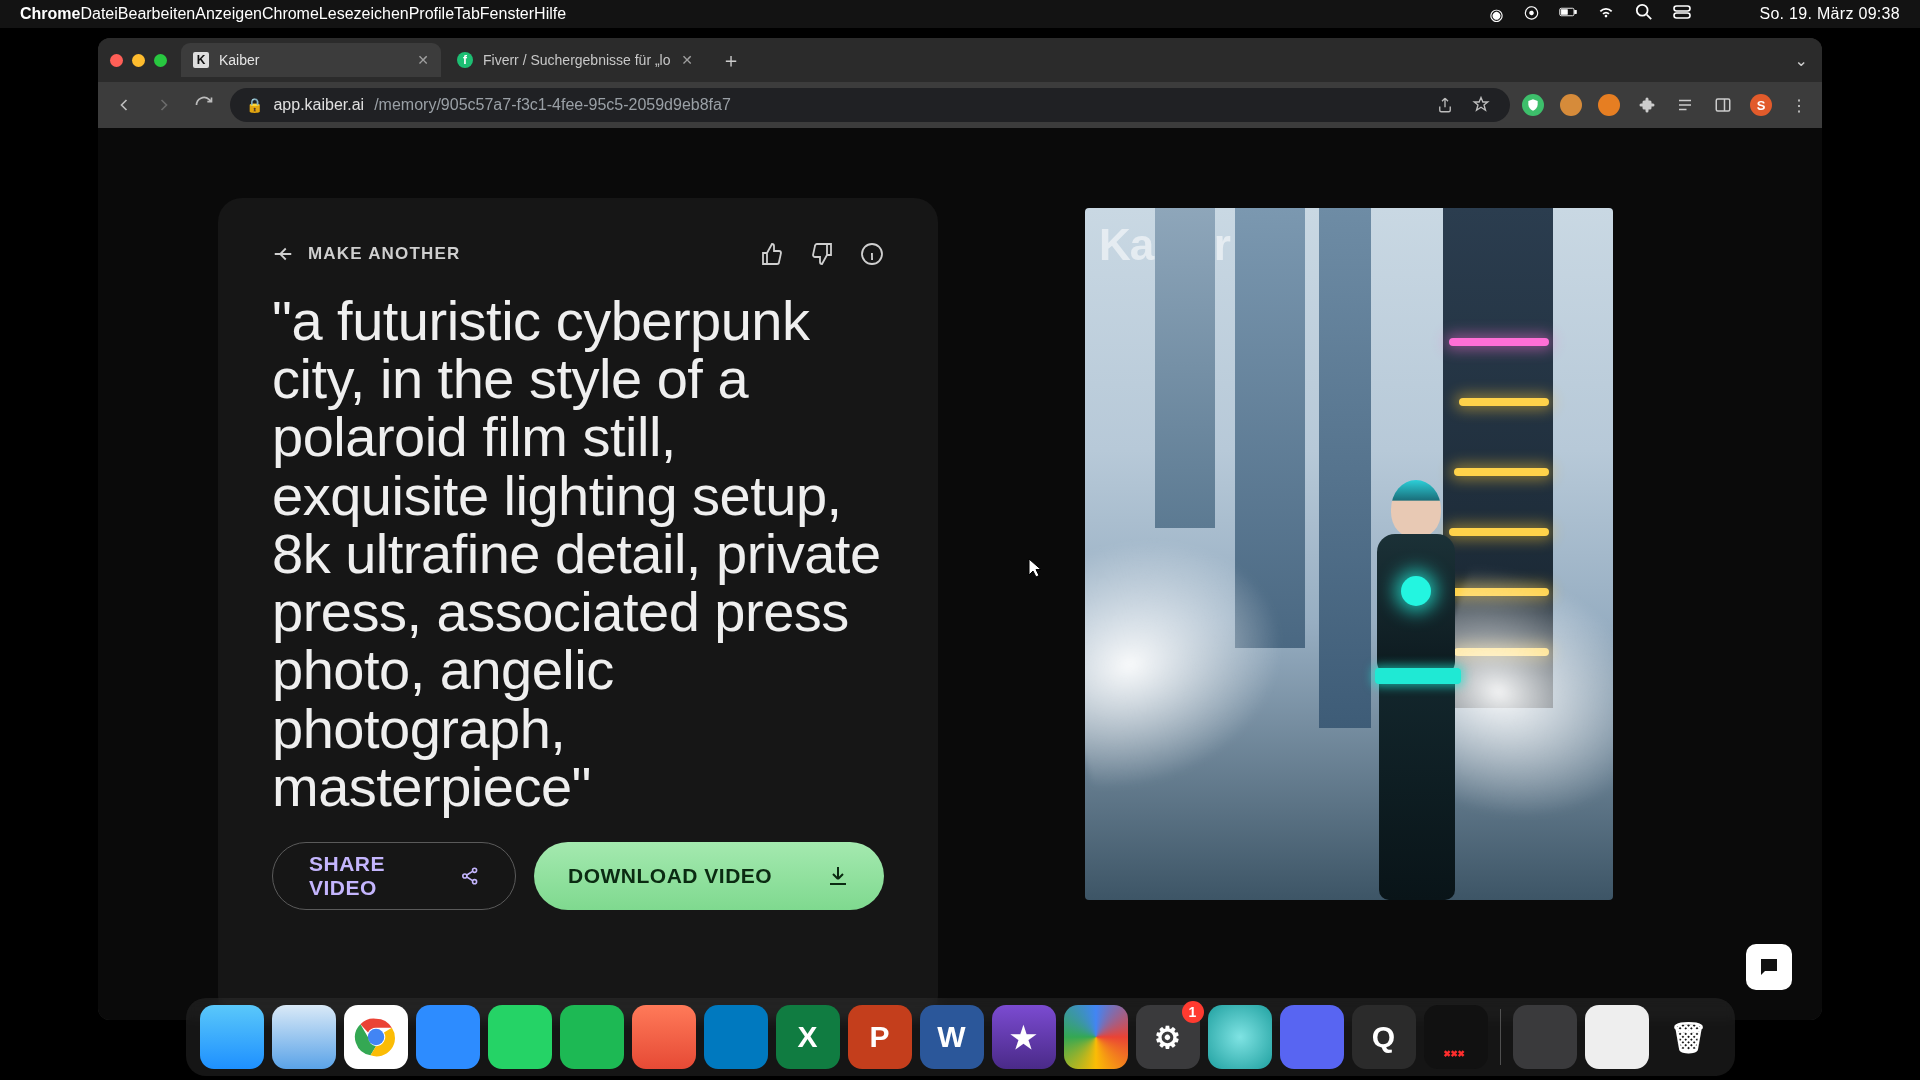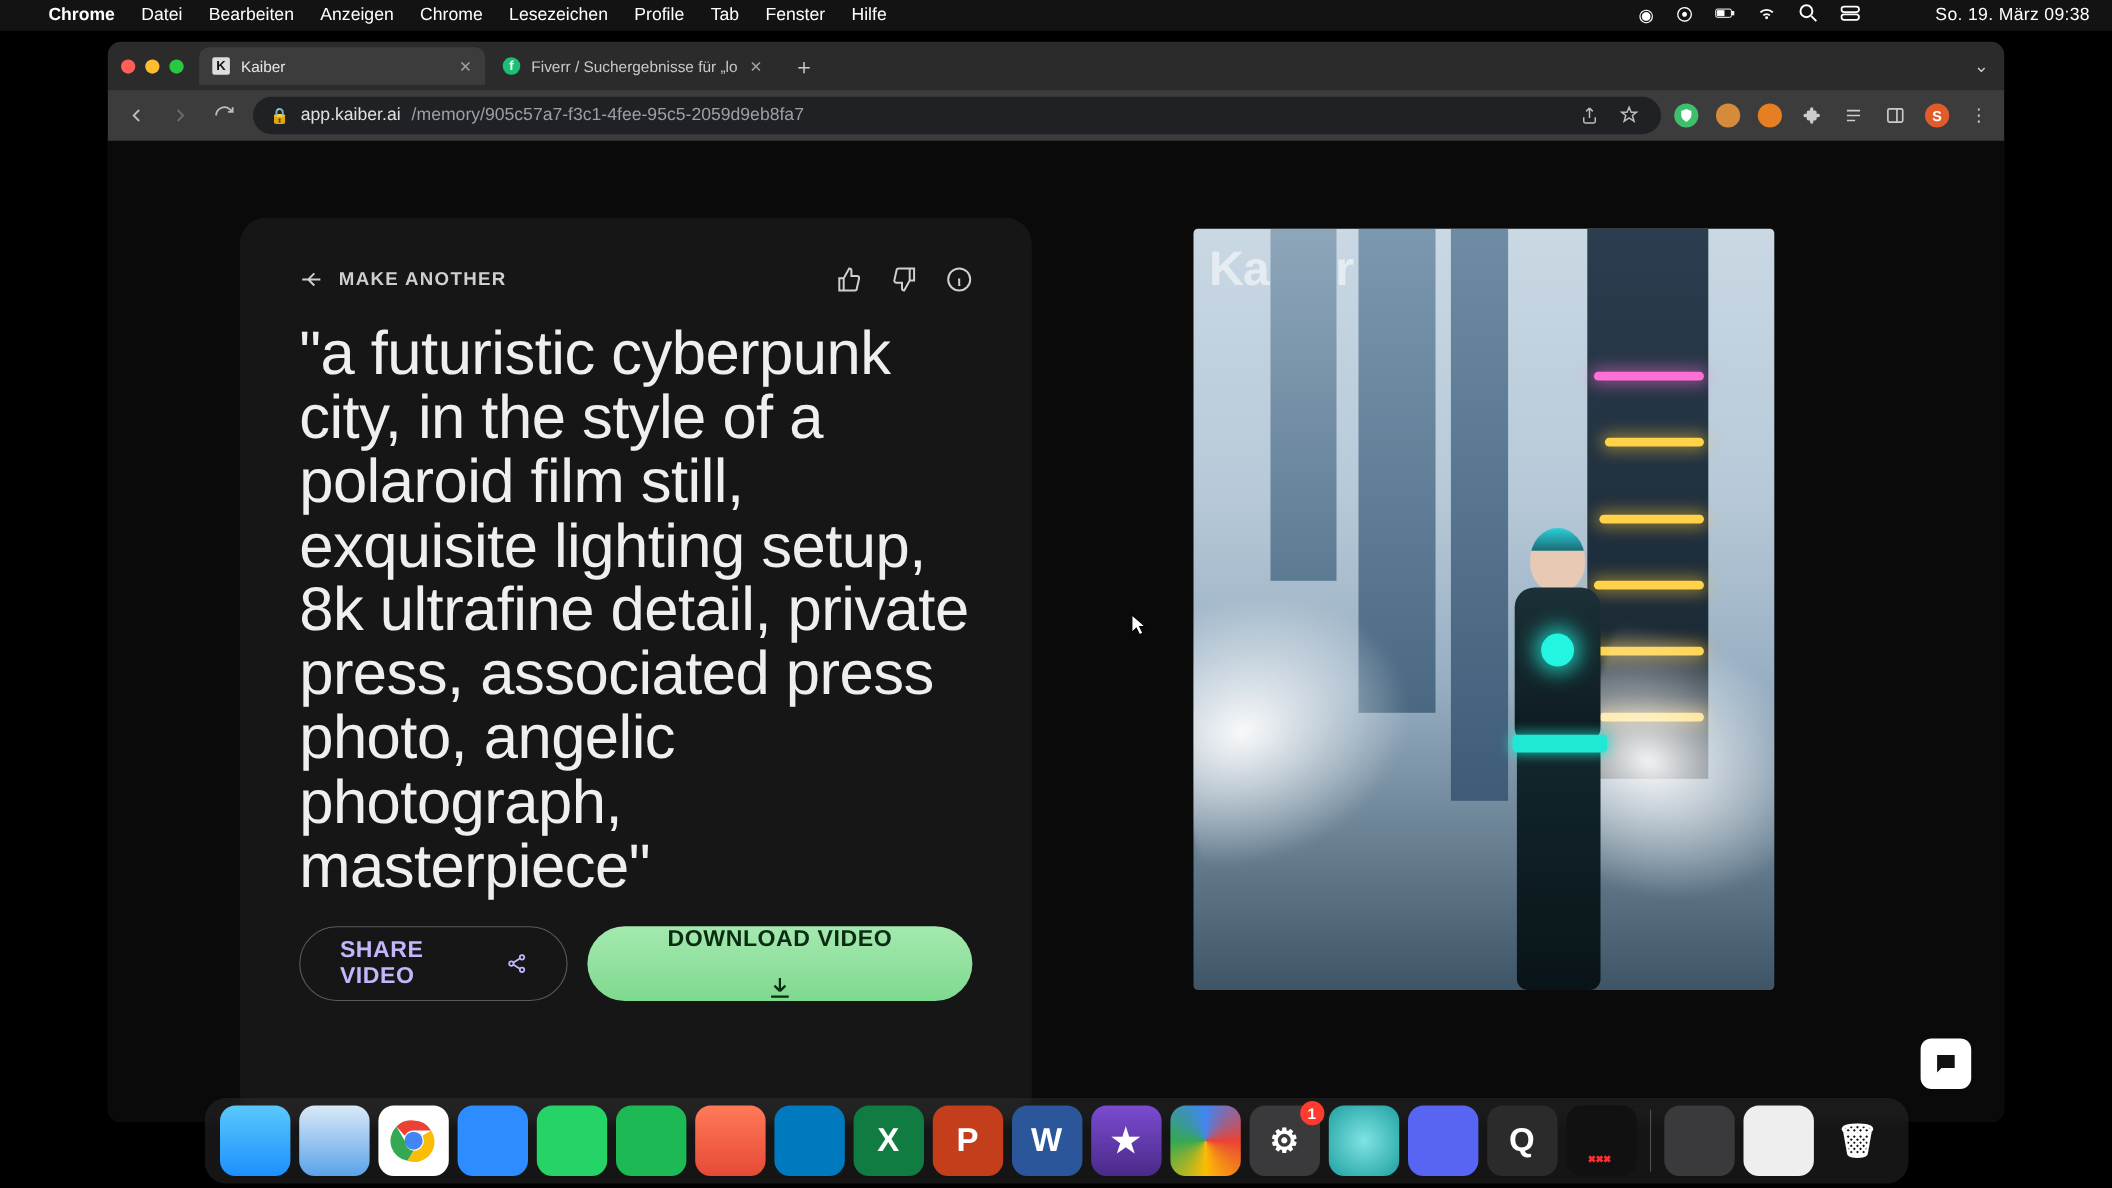--- a/index.html
+++ b/index.html
@@ -18,21 +18,21 @@
   background: rgba(20,20,20,0.95);
   display: flex;
   align-items: center;
   padding: 0 20px;
   color: #fff;
   font-size: 16px;
   gap: 25px;
 }
 .menubar .apple-logo { font-size: 18px; }
 .menubar .app-name { font-weight: 600; }
-.menubar .menu-left { display:flex; gap:24px; align-items:center;}
+.menubar .menu-left { display:flex; align-items:center;}
 .menubar .menu-right { margin-left:auto; display:flex; gap:20px; align-items:center;}
 .menubar .menu-right svg { width:18px; height:18px; }
 .menubar .clock { font-weight:500; letter-spacing:0.3px;margin-left:48px;}
 
 .browser-window {
   position: absolute;
   top: 38px;
   left: 98px;
   right: 98px;
   bottom: 60px;
@@ -190,21 +190,20 @@
   color:#c4b5fd;
   background:transparent;
   width: 250px;
 }
 .btn.download {
   background: linear-gradient(180deg,#a4e9af,#7fd98f);
   color:#0b2b12;
   width: 360px;
   justify-content:space-between;
   padding: 0 34px;
-  flex-direction: column;
 }
 
 .preview-pane {
   flex:1;
   display:flex;
   align-items:flex-start;
   justify-content:center;
   padding-top: 10px;
 }
 .preview {

